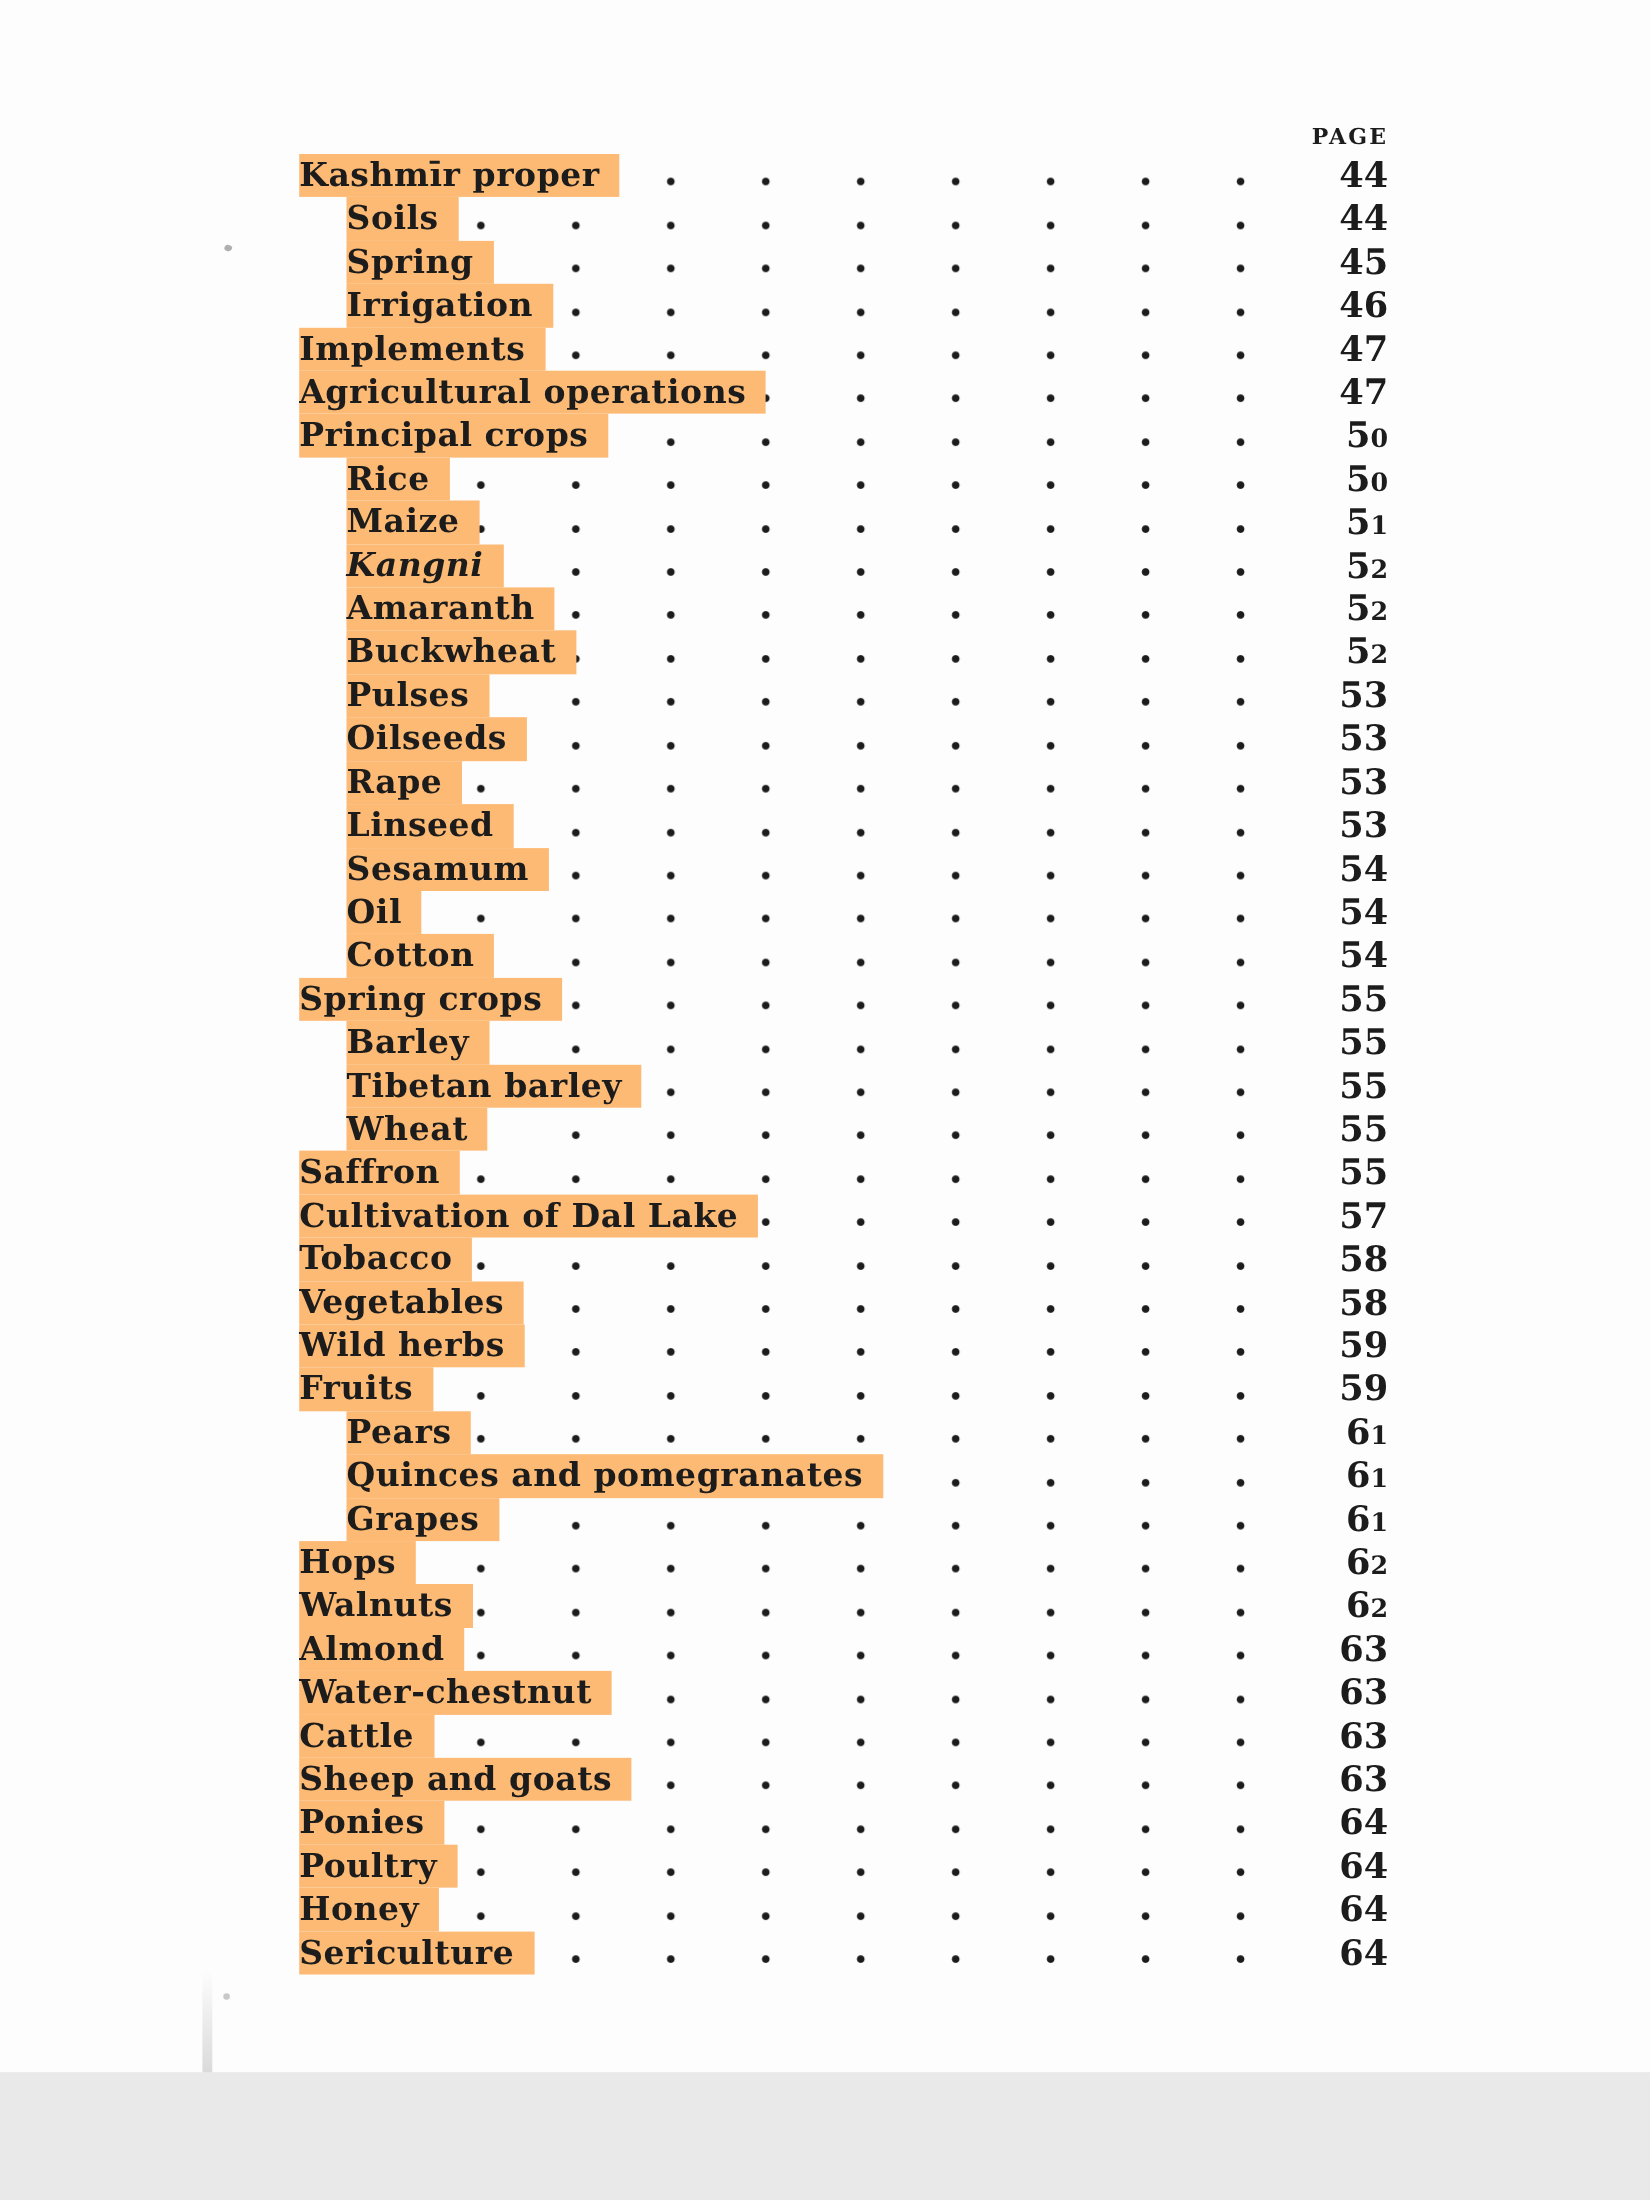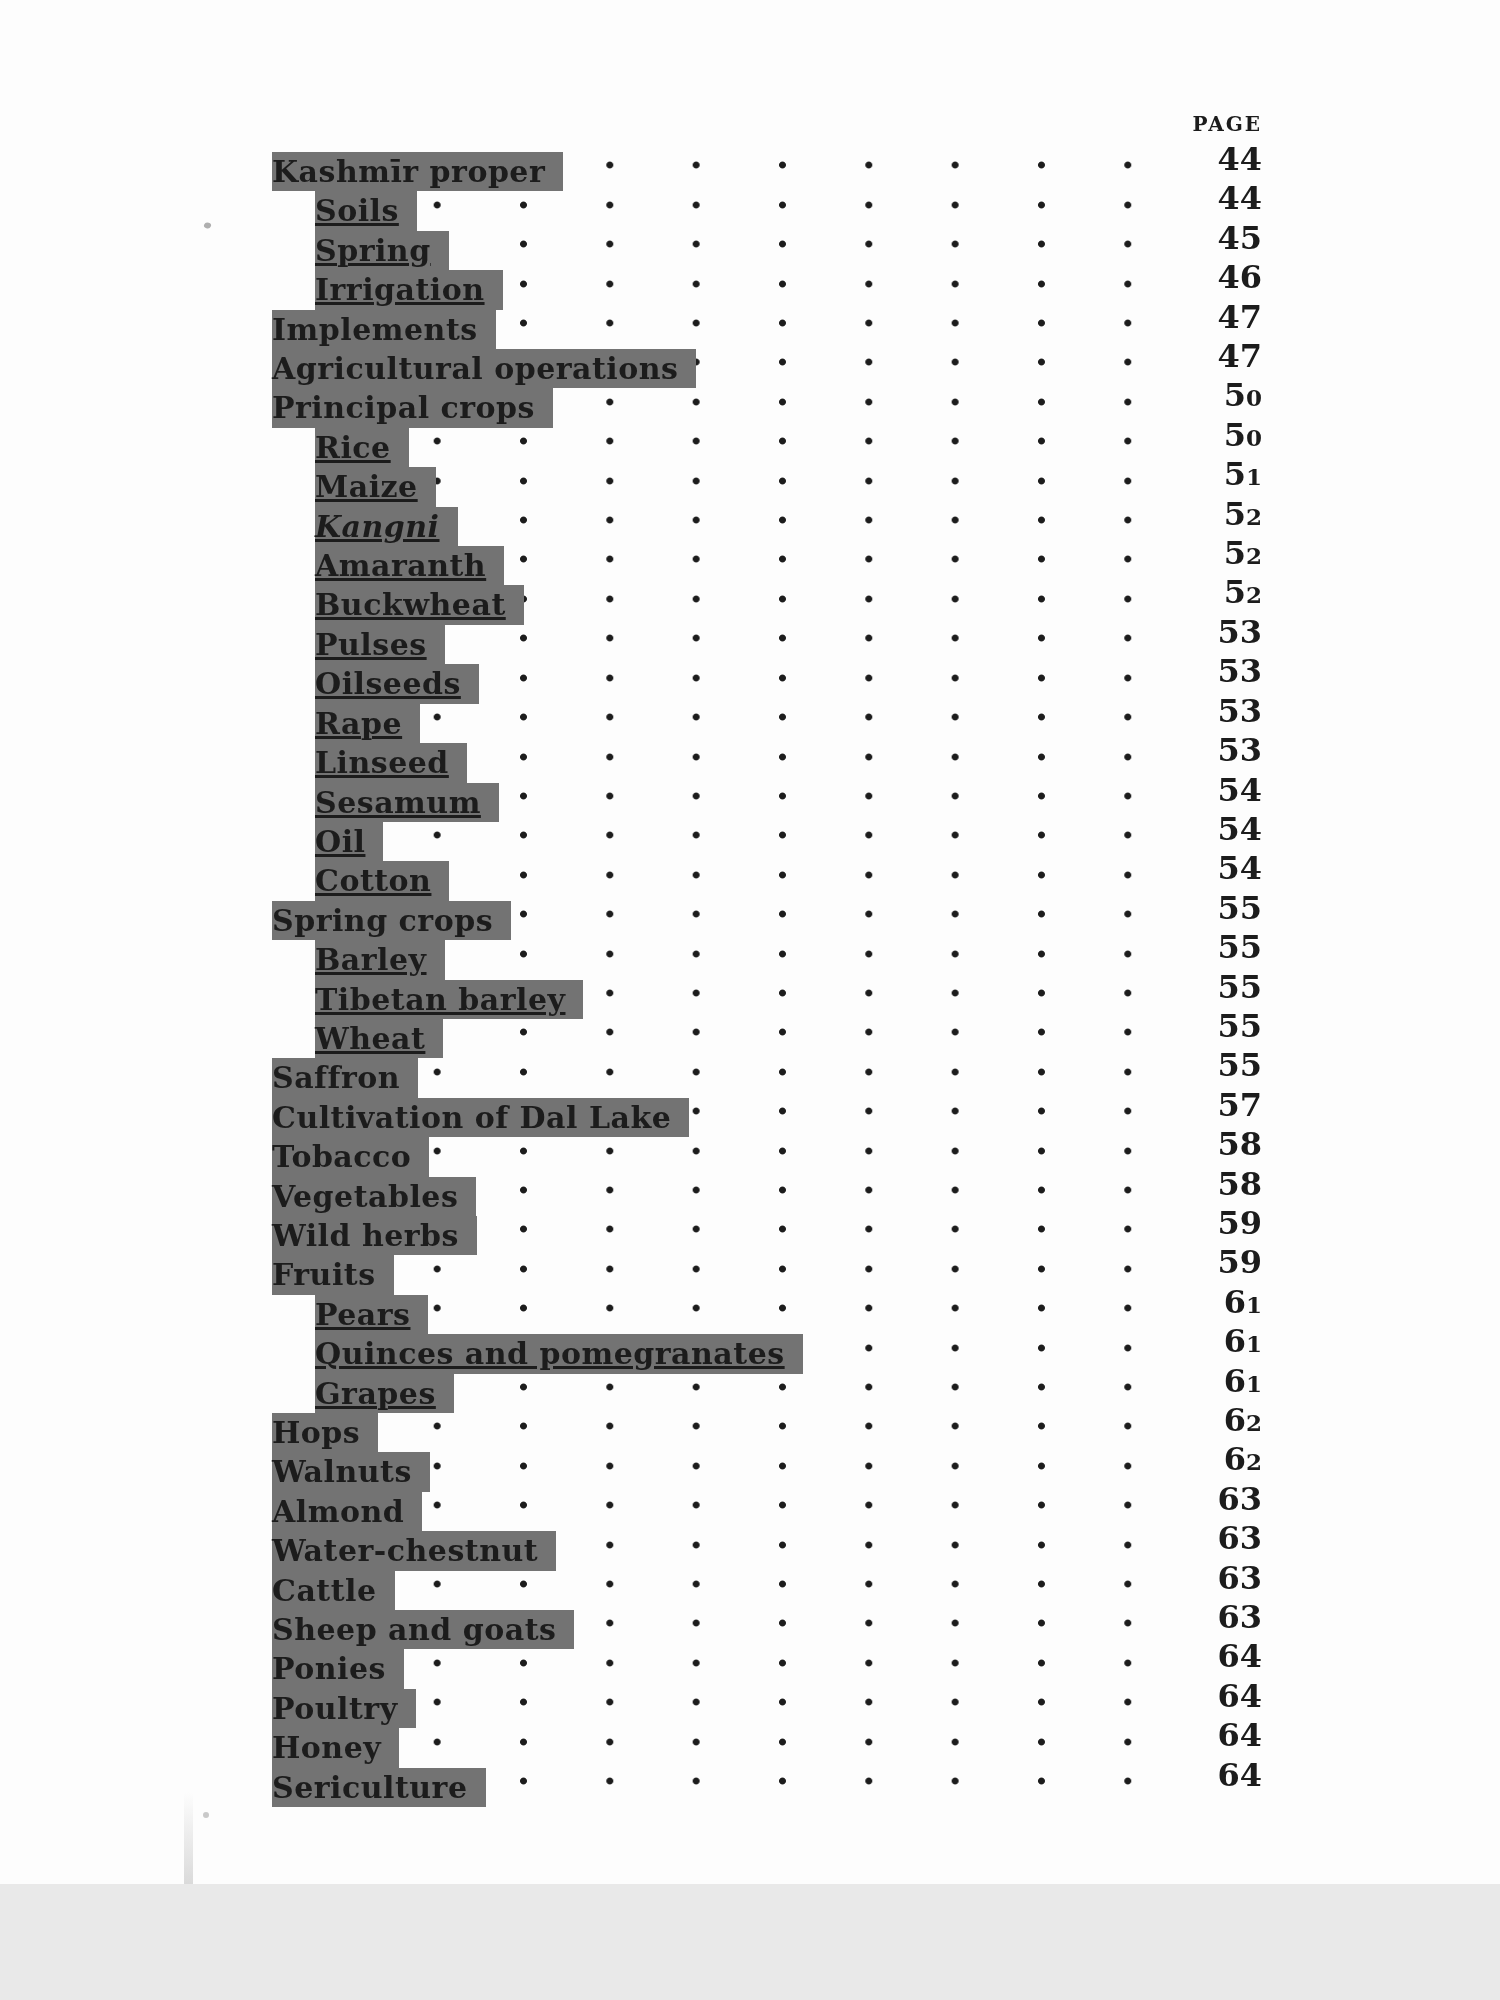--- a/index.html
+++ b/index.html
@@ -53,26 +53,25 @@
     bottom: 6px;
     background-image: radial-gradient(circle, #1c1c1c 3px, rgba(0,0,0,0) 3.9px);
     background-size: 86.33px 16px;
     background-repeat: repeat-x;
     z-index: 1;
   }
   .title {
     position: relative;
     z-index: 2;
     display: inline-block;
-    background: #737373;   
+    background: #fdba74;   
     padding-right: 18px;
     letter-spacing: 0.5px;
-    margin-top: 12px;
-  }
-  .indent-1 .title { margin-left: 43px; text-decoration: underline; }
+  }
+  .indent-1 .title { margin-left: 43px; }
   .italic-title .title { font-style: italic; }
   .pagenum {
     position: absolute;
     z-index: 2;
     top: 0;
     left: 918px;          
     width: 72px;          
     text-align: right;
     font-size: 32px;
   }

